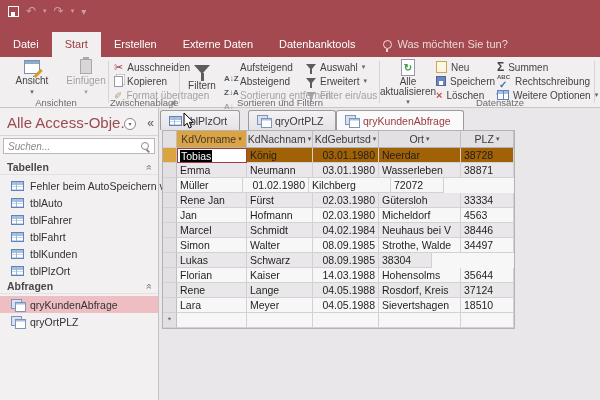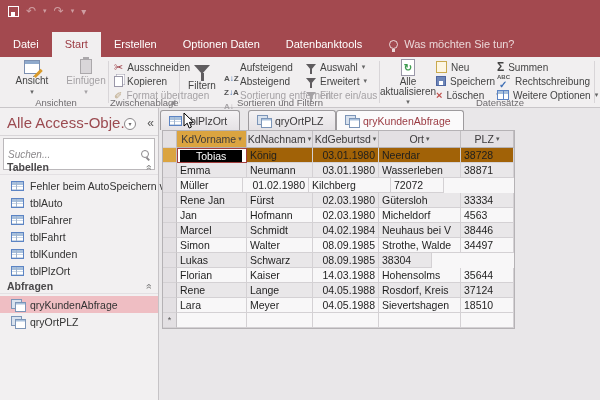--- a/index.html
+++ b/index.html
@@ -65,21 +65,21 @@
   .icon-grid { width:12px; height:10px; border:1px solid #5C84C4; background:linear-gradient(#A8C0DC 0 3px, #fff 3px); position:relative; }
   .icon-grid::after { content:''; position:absolute; left:5px; top:0; bottom:0; width:1px; background:#5C84C4; }
   .launcher { position:absolute; font-size:7px; color:#8B888B; }
 
   
   .sidebar { position:absolute; left:0; top:108px; width:159px; height:292px; background:#F2F0F1; border-right:1px solid #C6C3C6; }
   .sb-header { position:absolute; left:0; top:4px; width:100%; height:24px; border-bottom:1px solid #D8D5D8; }
   .sb-title { position:absolute; left:7px; top:2px; font-size:15px; color:#9B4A50; white-space:nowrap; }
   .sb-dd { position:absolute; right:22px; top:6px; width:12px; height:12px; border:1px solid #8B888B; border-radius:50%; color:#6E6B6E; font-size:6px; text-align:center; line-height:11px; background:#fff; }
   .sb-collapse { position:absolute; right:4px; top:4px; font-size:12px; color:#555; }
-  .sb-search { position:absolute; left:3px; top:30px; width:152px; height:32px; background:#fff; border:1px solid #BBB8BB; display:flex; align-items:center; }
+  .sb-search { position:absolute; left:3px; top:30px; width:152px; height:16px; background:#fff; border:1px solid #BBB8BB; display:flex; align-items:center; }
   .sb-search .ph { flex:1; font-style:italic; color:#8B888B; font-size:10px; padding-left:4px; }
   .mag { position:relative; width:8px; height:8px; margin-right:5px; }
   .mag::before { content:''; position:absolute; left:0; top:0; width:6px; height:6px; border:1.3px solid #8B888B; border-radius:50%; }
   .mag::after { content:''; position:absolute; right:-1px; bottom:-1px; width:4px; height:1.5px; background:#8B888B; transform:rotate(45deg); }
   .sb-group { position:absolute; left:0; width:100%; height:15px; display:flex; align-items:center; justify-content:space-between; padding:0 6px 0 7px; font-size:10.5px; font-weight:bold; color:#4A484A; border-bottom:1px solid #E3E0E3; }
   .chev-up { display:inline-block; transform:rotate(-90deg); font-size:10px; color:#777; font-weight:normal; }
   .sb-item { position:absolute; left:0; width:100%; height:17px; display:flex; align-items:center; gap:6px; padding-left:11px; font-size:10.5px; color:#333; white-space:nowrap; }
   .sb-item.selected { background:#EFBEC3; }
   .icon-table { width:13px; height:10px; border:1px solid #5C84C4; background:linear-gradient(#A8C0DC 0 3px, #fff 3px 4px, #C9D6E6 4px 5px, #fff 5px 7px, #C9D6E6 7px 8px, #fff 8px); position:relative; flex:none; }
   .icon-table::after { content:''; position:absolute; left:4px; top:0; bottom:0; width:1px; background:#9FB4CE; }
@@ -100,21 +100,21 @@
   .header .tcell { background:#E3E0E3; border-right-color:#C2BFC2; border-bottom-color:#B5B2B5; color:#3B393B; justify-content:center; gap:2px; }
   .header .tcell.amber { background:#DBA440; }
   .sel-col { width:14px; flex:none; background:#E3E0E3; border-right:1px solid #C2BFC2; border-bottom:1px solid #D4D1D4; display:flex; align-items:center; justify-content:center; font-size:9px; color:#555; }
   .sel-col.amber { background:#DBA440; }
   .c0 { width:70px; } .c1 { width:66px; } .c2 { width:66px; justify-content:flex-end; }
   .header .c2 { justify-content:center; }
   .c3 { width:82px; } .c4 { width:53px; }
   .trow.graybg .tcell { background:#E9E7E9; }
   .trow.rowsel .tcell { background:#a16207; }
   .tcell.editing { background:#fff !important; border:1px solid #A33E3E; padding:0 2px; }
-  .tcell.editing .inv { background:#000; color:#fff; padding:0 16px; }
+  .tcell.editing .inv { background:#000; color:#fff; padding:0 1px; }
   .hdr-arrow { font-size:7px; color:#555; }
 
   
   .cursor { position:absolute; z-index:50; }
 </style>
 </head>
 <body>
 
 <div id="app">
 
@@ -126,21 +126,21 @@
       <span class="redo">↷</span>
         <span class="mini-arrow">▾</span>
       <span class="pipe">▾</span>
     </div>
   </div>
 
   <div class="ribbon-tabs">
     <div class="rtab">Datei</div>
     <div class="rtab active">Start</div>
     <div class="rtab">Erstellen</div>
-    <div class="rtab">Optionen Daten</div>
+    <div class="rtab">Externe Daten</div>
     <div class="rtab">Datenbanktools</div>
     <div class="tellme">
       <span class="bulb"></span>
       <span>Was möchten Sie tun?</span>
     </div>
   </div>
 
   <div class="ribbon">
 
     <div class="bigbtn" style="left:6px;">

